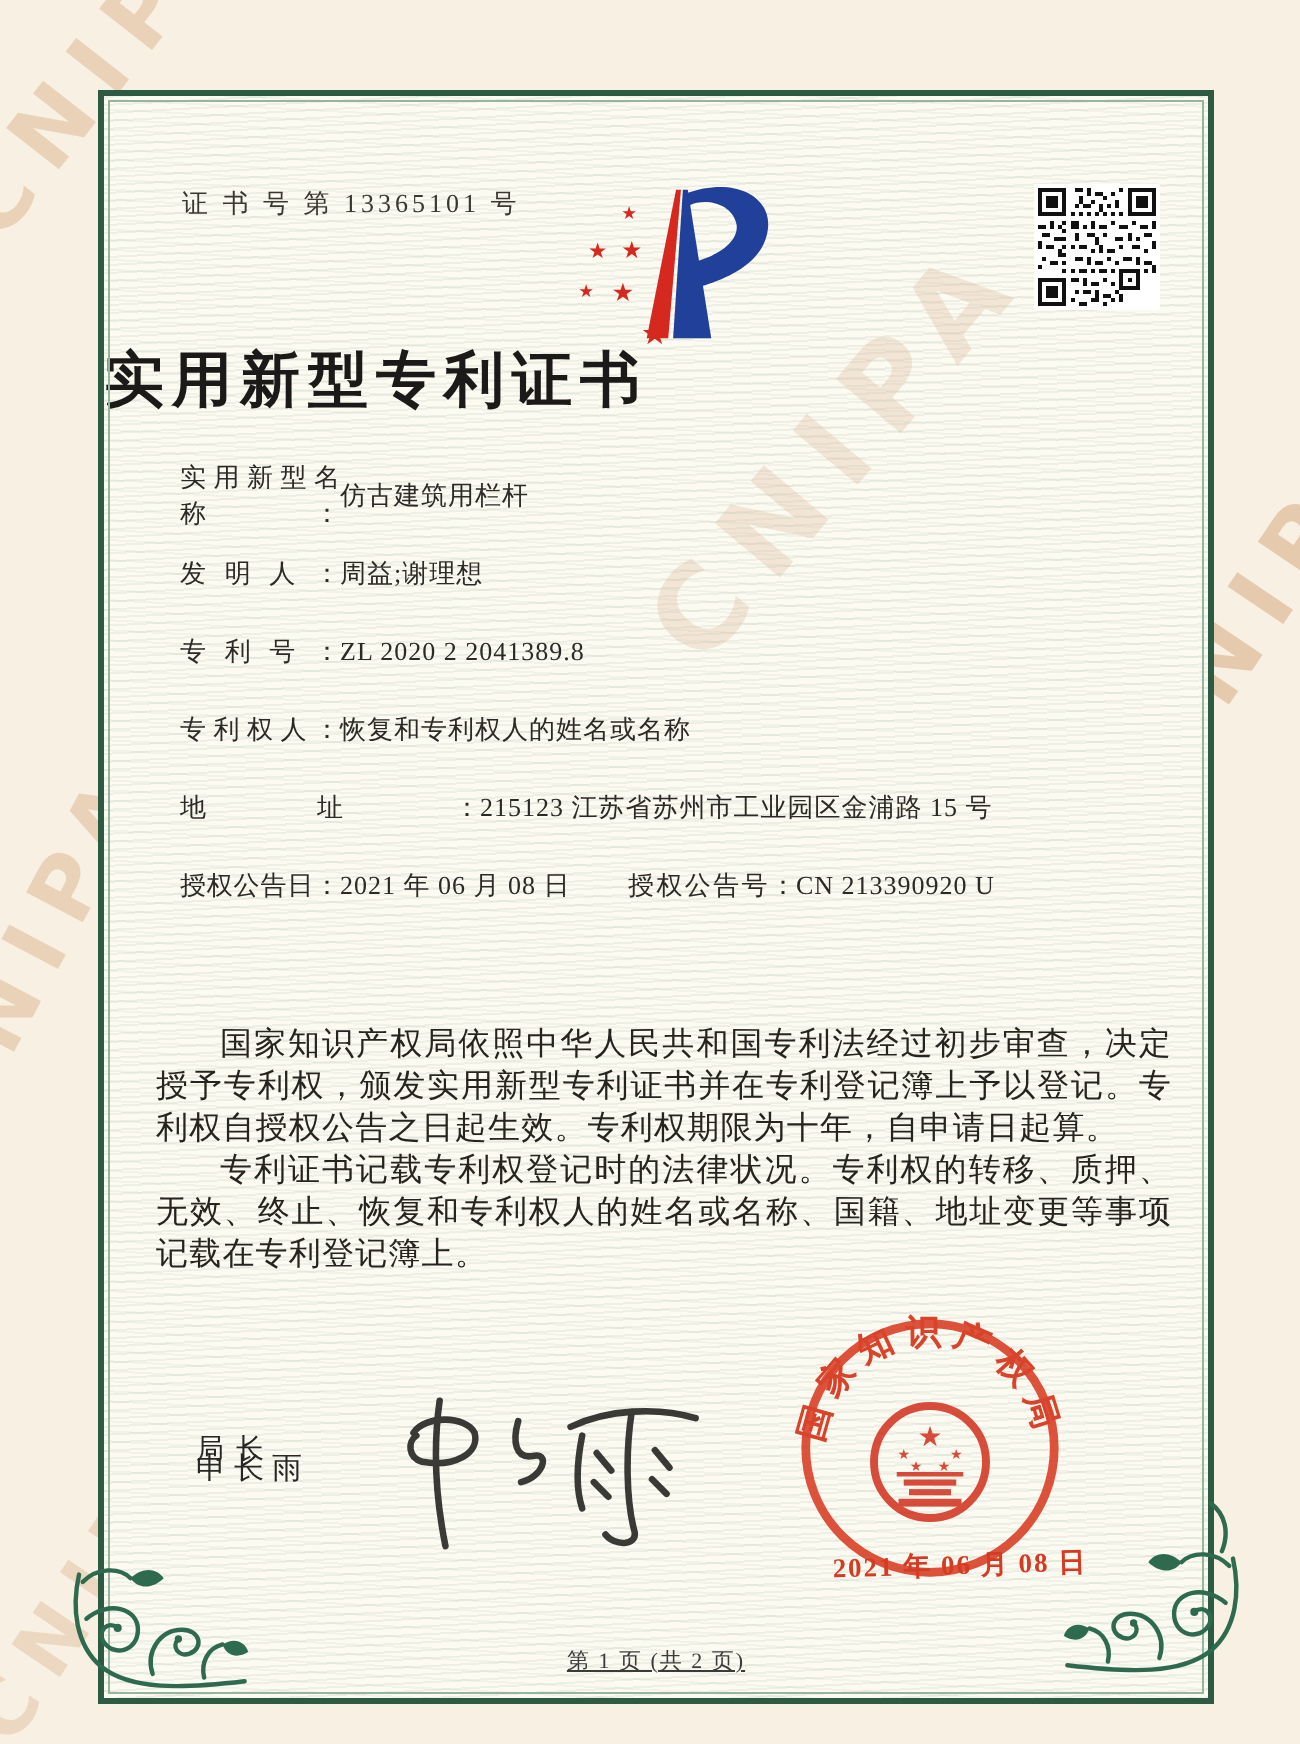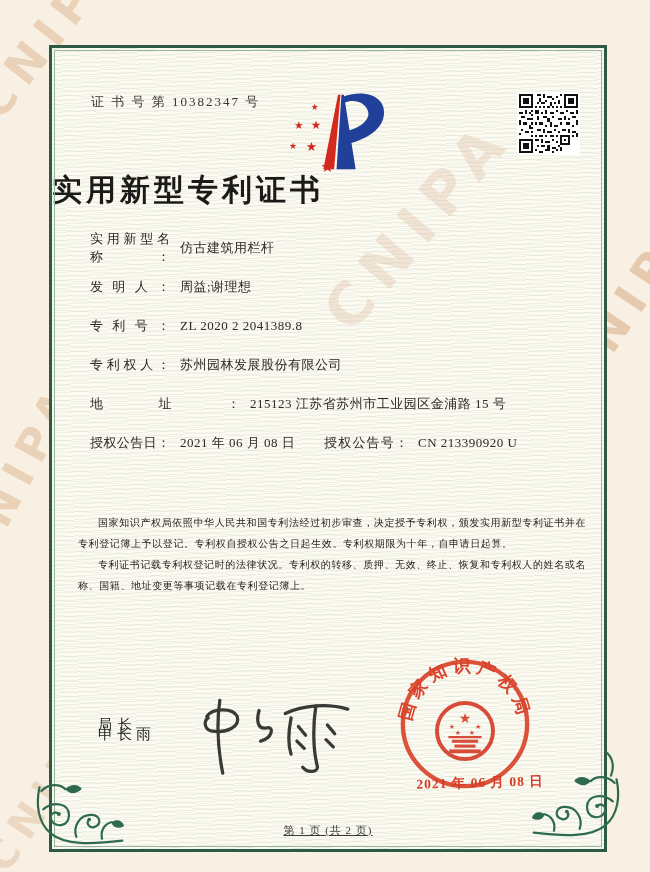--- a/index.html
+++ b/index.html
@@ -44,27 +44,27 @@
   .qr{position:absolute;left:465px;top:44px;width:59px;height:59px;z-index:2;background:#fff;padding:2px;}
   .title{
     position:absolute;left:0;top:122px;width:100%;z-index:2;
     font-size:30px;font-weight:bold;letter-spacing:4px;color:#1c1a18;
   }
   
   .fields{position:absolute;left:38px;top:180px;right:26px;z-index:2;}
   .f-row{display:flex;align-items:center;height:39px;font-size:13px;color:#2c2926;}
   .f-lbl{display:inline-block;width:80px;text-align:justify;text-align-last:justify;flex:none;}
   .f-row.wide .f-lbl{width:150px;}
-  .f-val{margin-left:10px;letter-spacing:0.5px;white-space:nowrap;}
+  .f-val{margin-left:0;letter-spacing:0.5px;white-space:nowrap;}
   .f-val.g-date{width:136px;flex:none;}
   .f-lbl.lbl2{margin-left:8px;width:84px;}
   
   .paras{
     position:absolute;left:26px;top:464px;width:508px;z-index:2;
-    font-size:10px;line-height:21px;letter-spacing:0.6px;color:#27241f;text-align:justify;
+    font-size:16px;line-height:21px;letter-spacing:0.6px;color:#27241f;text-align:justify;
   }
   .paras p{margin:0;text-indent:2em;}
   
   .signoff-title{position:absolute;left:46px;top:668px;font-size:14px;letter-spacing:6px;color:#262626;z-index:2;}
   .signoff-name{position:absolute;left:46px;top:677px;font-size:15px;letter-spacing:4px;color:#262626;z-index:2;}
   .signature{position:absolute;left:146px;top:636px;width:160px;height:104px;z-index:2;}
   
   .seal{position:absolute;left:343px;top:606px;width:140px;height:140px;z-index:3;opacity:0.95;}
   .seal-date{
     position:absolute;left:350px;top:726px;width:156px;text-align:center;z-index:4;
@@ -81,21 +81,21 @@
 <body>
 
 <div class="wm wm1">CNIPA</div>
 <div class="wm wm2">CNIPA</div>
 <div class="wm wm3">CNIPA</div>
 <div class="wm wm4">CNIPA</div>
 
 <div class="page">
   <div class="wm-inner">CNIPA</div>
 
-  <div class="cert-no">证 书 号 第 10382347 号</div>
+  <div class="cert-no">证 书 号 第 13365101 号</div>
 
   <svg class="logo" viewBox="0 0 112 90" aria-hidden="true">
     <text x="27" y="22" font-size="9" fill="#d5281e">★</text>
     <text x="10" y="42" font-size="11" fill="#d5281e">★</text>
     <text x="27" y="42" font-size="12" fill="#d5281e">★</text>
     <text x="5" y="62" font-size="9" fill="#d5281e">★</text>
     <text x="22" y="64" font-size="13" fill="#d5281e">★</text>
     <text x="37" y="86" font-size="16" fill="#d5281e">★</text>
     <polygon points="55,7 57.5,7 51,83 40,83" fill="#d5281e"></polygon>
     <polygon points="58.5,7 61,7 73,83 53.5,83" fill="#21409a"></polygon>
@@ -146,21 +146,21 @@
     <div class="f-row">
       <span class="f-lbl">发明人：</span>
       <span class="f-val">周益;谢理想</span>
     </div>
     <div class="f-row">
       <span class="f-lbl">专利号：</span>
       <span class="f-val">ZL 2020 2 2041389.8</span>
     </div>
     <div class="f-row">
       <span class="f-lbl">专利权人：</span>
-      <span class="f-val">苏州园林发展股份有限公司</span>
+      <span class="f-val">恢复和专利权人的姓名或名称</span>
     </div>
     <div class="f-row wide">
       <span class="f-lbl">地址：</span>
       <span class="f-val">215123 江苏省苏州市工业园区金浦路 15 号</span>
     </div>
     <div class="f-row">
       <span class="f-lbl">授权公告日：</span>
       <span class="f-val g-date">2021 年 06 月 08 日</span>
       <span class="f-lbl lbl2">授权公告号：</span>
       <span class="f-val">CN 213390920 U</span>

